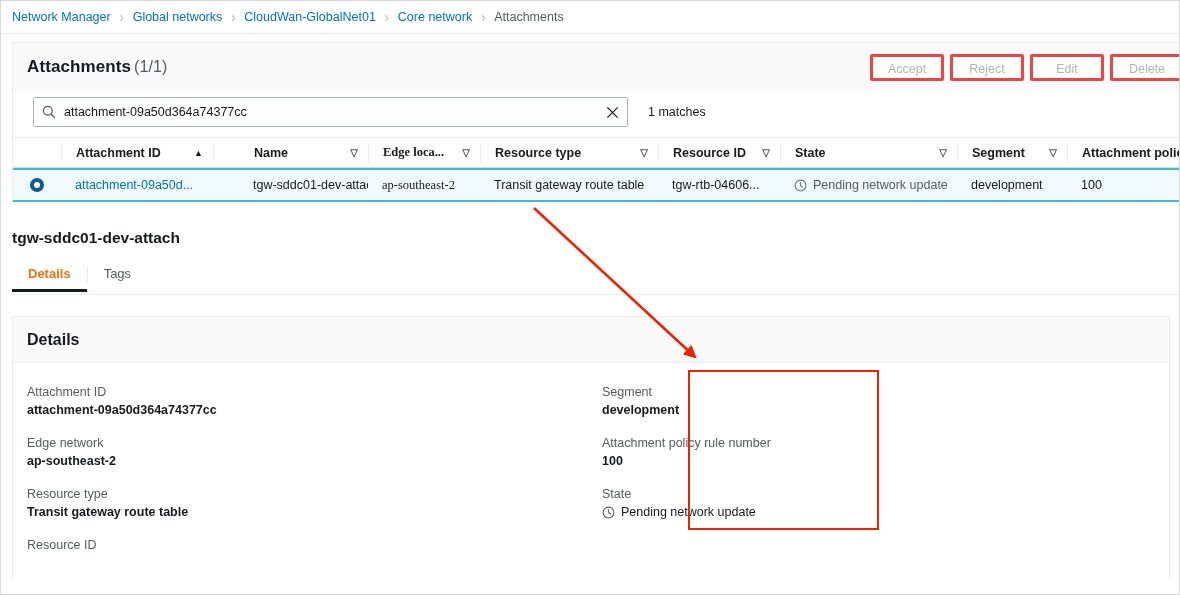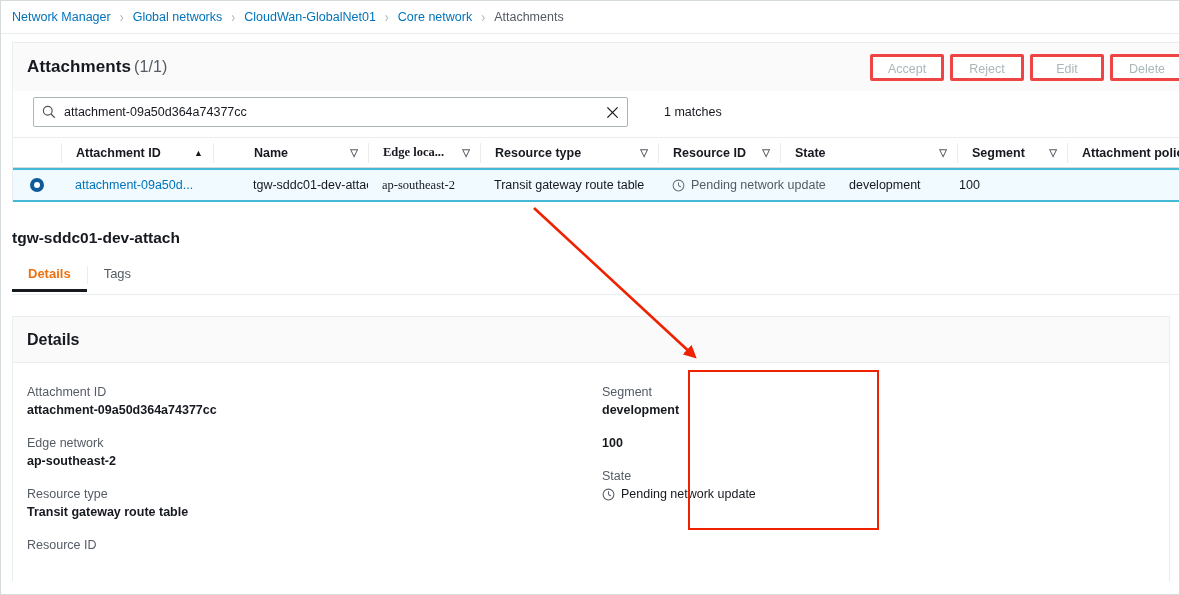--- a/index.html
+++ b/index.html
@@ -104,21 +104,21 @@
   .search-icon { width: 14px; height: 14px; flex: 0 0 14px; margin-right: 8px; opacity: .75; }
   .search-value {
     flex: 1 1 auto;
     font-size: 12.5px;
     color: #16191f;
     white-space: nowrap;
     overflow: hidden;
   }
   .clear-icon { width: 13px; height: 13px; flex: 0 0 13px; margin-left: 6px; cursor: pointer; }
   .matches {
-    margin-left: 36px;
+    margin-left: 20px;
     font-size: 12.5px;
     color: #16191f;
     white-space: nowrap;
   }
 
   
   .grid { width: 1172px; }
   .grid-header {
     display: flex;
     height: 31px;
@@ -379,20 +379,21 @@
       <div class="grid-row">
         <div class="cell c-sel">
           <span class="radio"></span>
         </div>
         <div class="cell c-aid">
           <span class="link">attachment-09a50d...</span>
         </div>
         <div class="cell c-name">tgw-sddc01-dev-attach</div>
         <div class="cell c-edge">ap-southeast-2</div>
         <div class="cell c-rtype">Transit gateway route table</div>
+        <div class="cell c-rid">tgw-rtb-04606...</div>
         <div class="cell c-state">
           <span class="state-cell">
             <svg class="clock" viewBox="0 0 14 14">
               <circle cx="7" cy="7" r="5.8" fill="none" stroke="#687078" stroke-width="1.1"></circle>
               <line x1="7" y1="7" x2="7" y2="3.6" stroke="#687078" stroke-width="1.1"></line>
               <line x1="7" y1="7" x2="9.5" y2="8.6" stroke="#687078" stroke-width="1.1"></line>
             </svg>
             <span>Pending network update</span>
           </span>
         </div>
@@ -434,20 +435,21 @@
           <div class="label">Resource ID</div>
         </div>
       </div>
 
       <div class="detail-col right">
         <div class="field">
           <div class="label">Segment</div>
           <div class="value">development</div>
         </div>
         <div class="field">
+          <div class="label">Attachment policy rule number</div>
           <div class="value">100</div>
         </div>
         <div class="field">
           <div class="label">State</div>
           <div class="value state">
             <svg class="clock" viewBox="0 0 14 14">
               <circle cx="7" cy="7" r="5.8" fill="none" stroke="#545b64" stroke-width="1.1"></circle>
               <line x1="7" y1="7" x2="7" y2="3.6" stroke="#545b64" stroke-width="1.1"></line>
               <line x1="7" y1="7" x2="9.5" y2="8.6" stroke="#545b64" stroke-width="1.1"></line>
             </svg>

